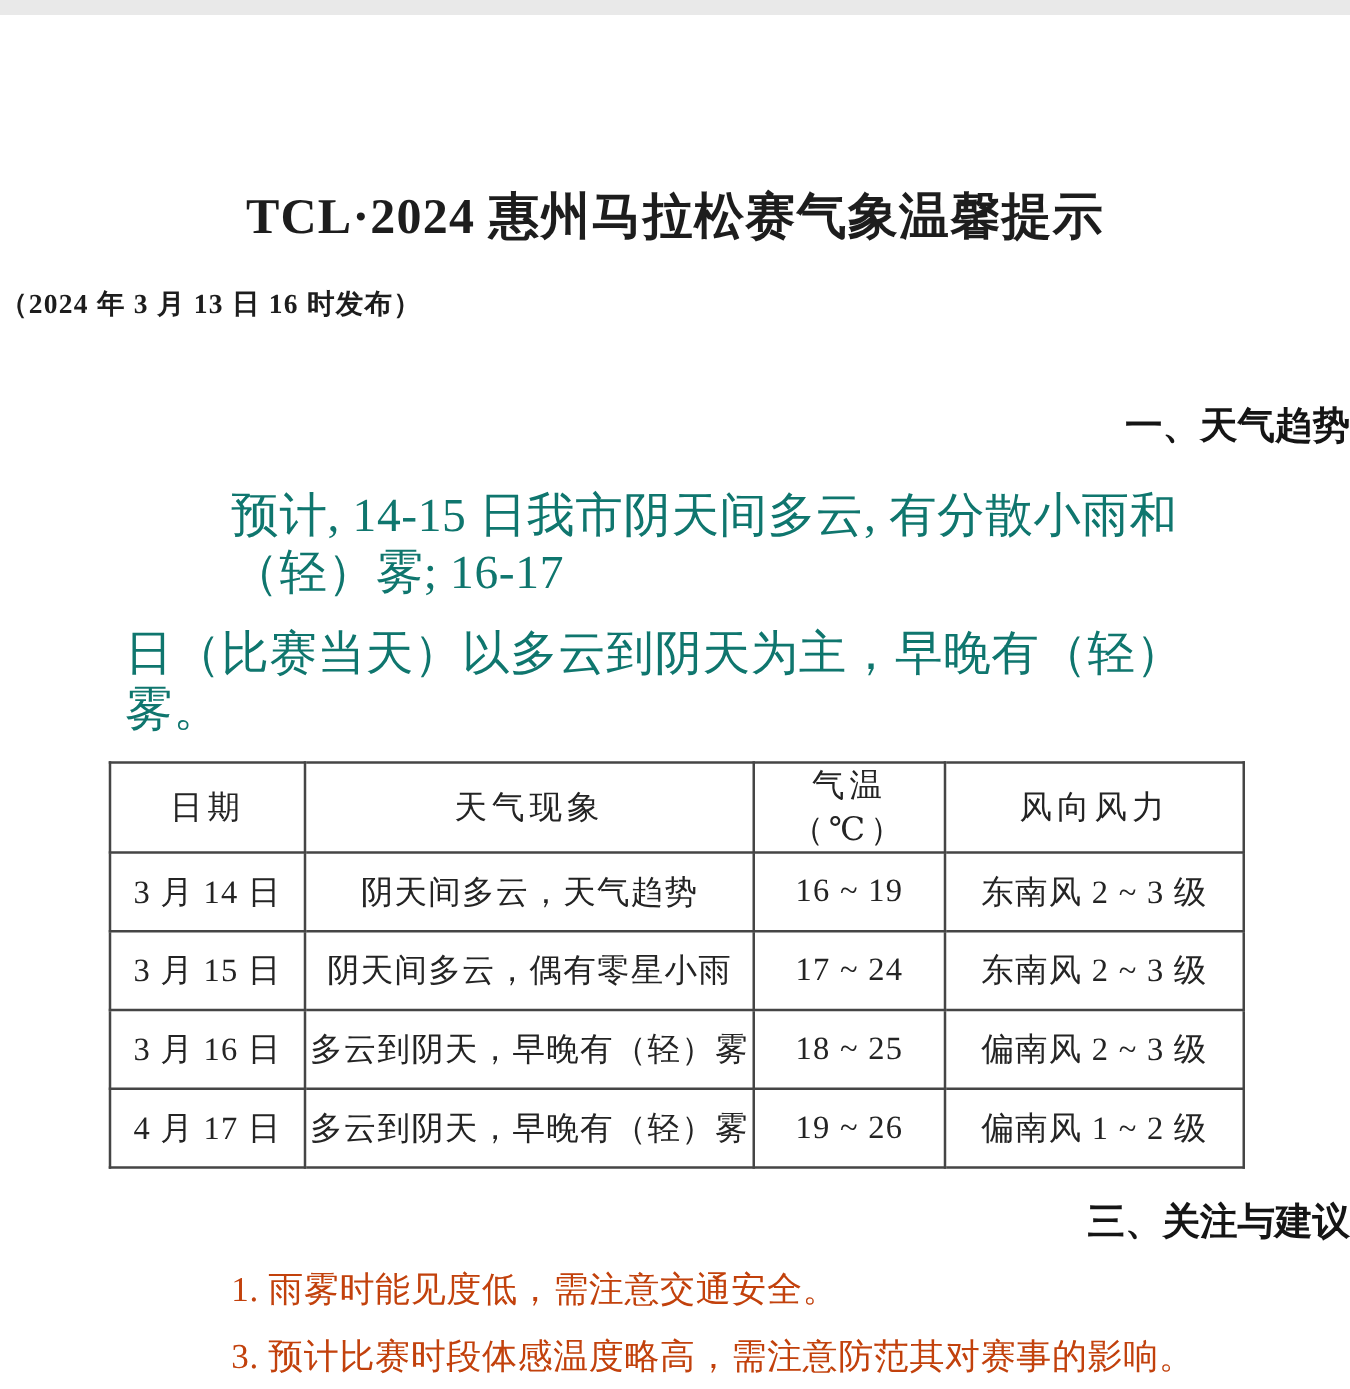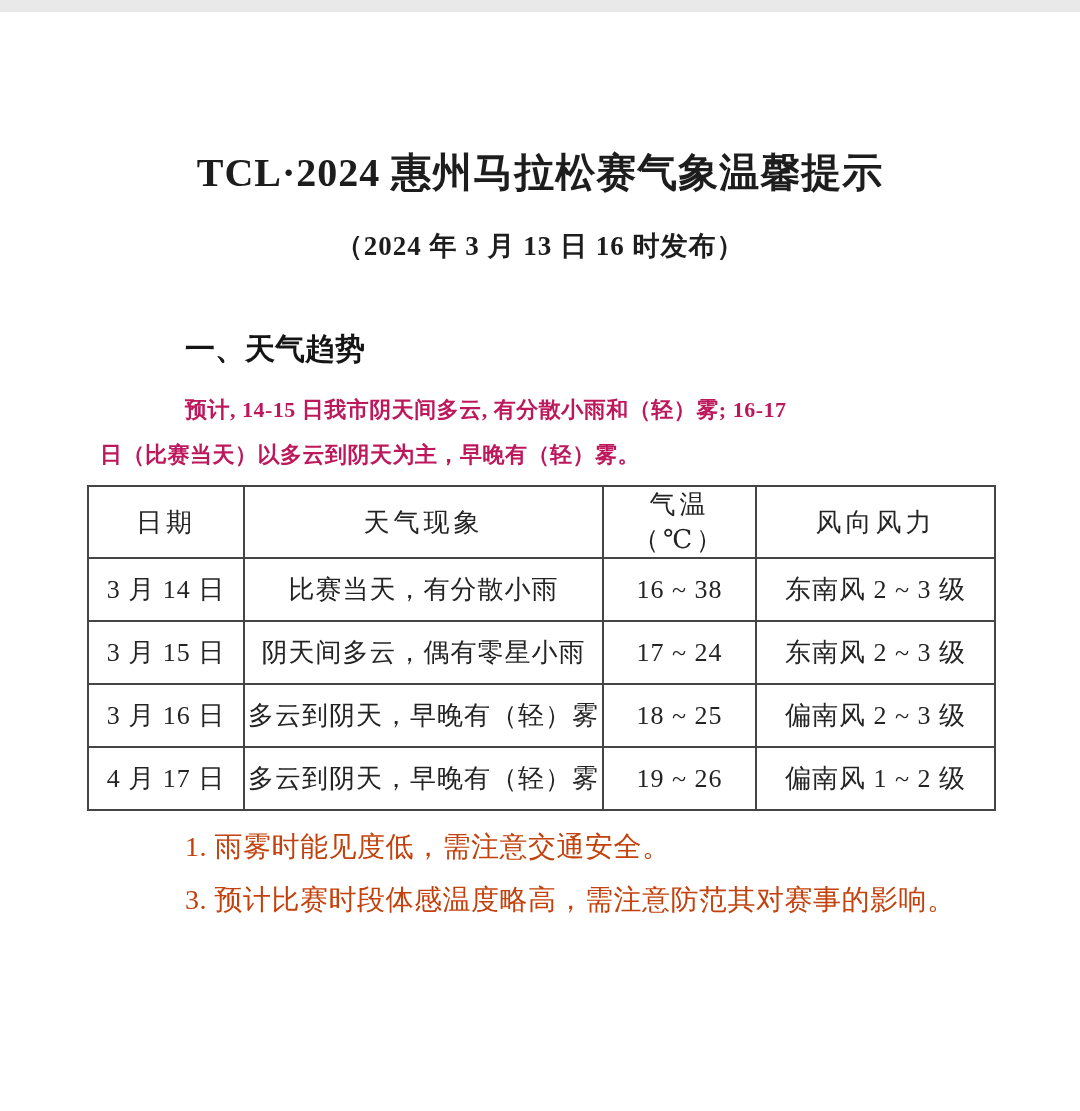--- a/index.html
+++ b/index.html
@@ -16,42 +16,41 @@
   .title {
     margin: 138px 40px 0 40px;
     text-align: center;
     font-size: 40px;
     font-weight: bold;
     letter-spacing: 1px;
     line-height: 1.15;
   }
   .subtitle {
     margin-top: 32px;
-    text-align: center;
-    font-size: 27px;
+    font-size: 22px;
     font-weight: bold;
     letter-spacing: 1px;
   }
   .section-heading {
-    font-family: Liberation Serif, serif;
+    font-family: Liberation Mono, monospace;
     font-weight: bold;
     font-size: 30px;
     color: #151515;
     margin-left: 185px;
     line-height: 1.15;
+    text-align: right;
   }
   .heading-trend { margin-top: 68px; }
   .heading-forecast { margin-top: 34px; }
   .heading-suggestions { margin-top: 28px; }
   .para-line {
-    font-size: 22px;
+    font-size: 38px;
     line-height: 1.2;
     letter-spacing: 0.5px;
-    color: #be185d;
-    font-weight: bold;
+    color: #0f766e;
   }
   .para-line.first { margin: 30px 92px 0 185px; }
   .para-line.second { margin: 19px 92px 0 100px; }
   .forecast-table {
     margin: 17px 0 0 87px;
     border-collapse: collapse;
     width: 907px;
     table-layout: fixed;
     padding-left: 28px;
   }
@@ -99,22 +98,22 @@
     </colgroup>
     <tbody>
       <tr>
         <th>日期</th>
         <th>天气现象</th>
         <th>气温（℃）</th>
         <th>风向风力</th>
       </tr>
       <tr>
         <td>3 月 14 日</td>
-        <td>比赛当天，有分散小雨</td>
-        <td>16 ~ 38</td>
+        <td>阴天间多云，天气趋势</td>
+        <td>16 ~ 19</td>
         <td>东南风 2 ~ 3 级</td>
       </tr>
       <tr>
         <td>3 月 15 日</td>
         <td>阴天间多云，偶有零星小雨</td>
         <td>17 ~ 24</td>
         <td>东南风 2 ~ 3 级</td>
       </tr>
       <tr>
         <td>3 月 16 日</td>
@@ -124,17 +123,18 @@
       </tr>
       <tr>
         <td>4 月 17 日</td>
         <td>多云到阴天，早晚有（轻）雾</td>
         <td>19 ~ 26</td>
         <td>偏南风 1 ~ 2 级</td>
       </tr>
     </tbody>
   </table>
 
+  <div class="section-heading heading-suggestions">三、关注与建议</div>
 
   <div class="suggestion-item">1. 雨雾时能见度低，需注意交通安全。</div>
   <div class="suggestion-item">3. 预计比赛时段体感温度略高，需注意防范其对赛事的影响。</div>
 
 </div>
 
 </body></html>

